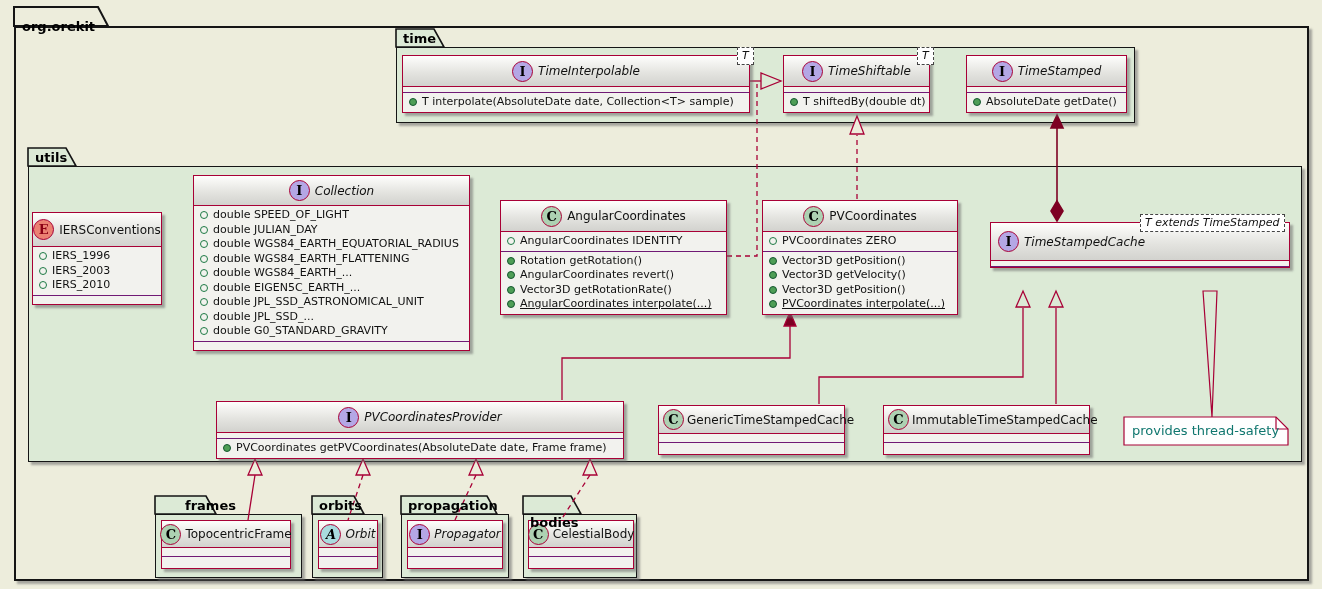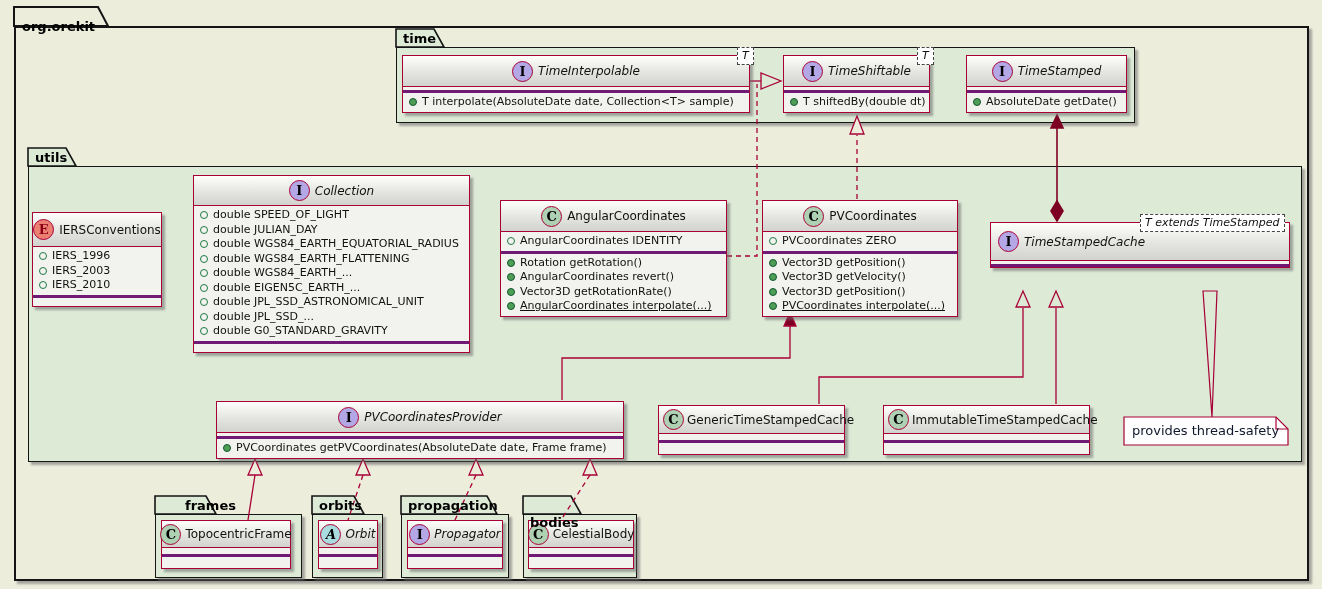--- a/index.html
+++ b/index.html
@@ -30,36 +30,36 @@
   .cname{white-space:nowrap;}
   .it{font-style:italic;}
   .badge{width:21px;height:21px;border-radius:50%;flex:none;box-sizing:border-box;
          border:1px solid #A80036;display:flex;align-items:center;justify-content:center;
          font-family:"DejaVu Serif",serif;font-weight:bold;font-size:13px;color:#000;}
   .b-i{background:#B4A7E5;}
   .b-c{background:#ADD1B2;}
   .b-e{background:#EB8072;color:#8B0015;}
   .b-a{background:#A9DCDF;font-style:italic;}
   .sec{box-sizing:border-box;background:#f2f2ee;}
-  .bb{border-bottom:3px solid #701a75;}
+  .bb{border-bottom:1px solid #701a75;}
   .members{padding:2px 0;background:#f2f2ee;}
   .mrow{display:flex;align-items:center;gap:5px;padding:1px 6px;
         white-space:nowrap;line-height:12.5px;}
   .dot{width:8px;height:8px;border-radius:50%;flex:none;box-sizing:border-box;}
   .dot.f{border:1.5px solid #1E7A45;background:transparent;}
   .dot.m{border:1px solid #14572F;background:#4E9E56;}
   .u{text-decoration:underline;}
 
   
   .gtag{position:absolute;z-index:7;box-sizing:border-box;border:1px dashed #444;
         background:#FEFEFE;font-size:11px;font-style:italic;padding:0 4px;
         line-height:16px;white-space:nowrap;color:#111;}
 
   
-  .note-text{position:absolute;z-index:5;color:#0f172a;font-size:13px;white-space:nowrap;}
+  .note-text{position:absolute;z-index:5;color:#0f766e;font-size:13px;white-space:nowrap;}
 </style>
 </head>
 <body>
 
 <div id="stage">
 
   <div class="pkg-body pkg-cream" style="left:14px;top:26px;width:1295px;height:555px;"></div>
   <div class="pkg-body pkg-green" style="left:396px;top:47px;width:739px;height:76px;border-width:1.5px;"></div>
   <div class="pkg-body pkg-green" style="left:28px;top:166px;width:1274px;height:296px;border-width:1.5px;"></div>
   <div class="pkg-body pkg-green" style="left:155px;top:514px;width:147px;height:64px;border-width:1.5px;"></div>

